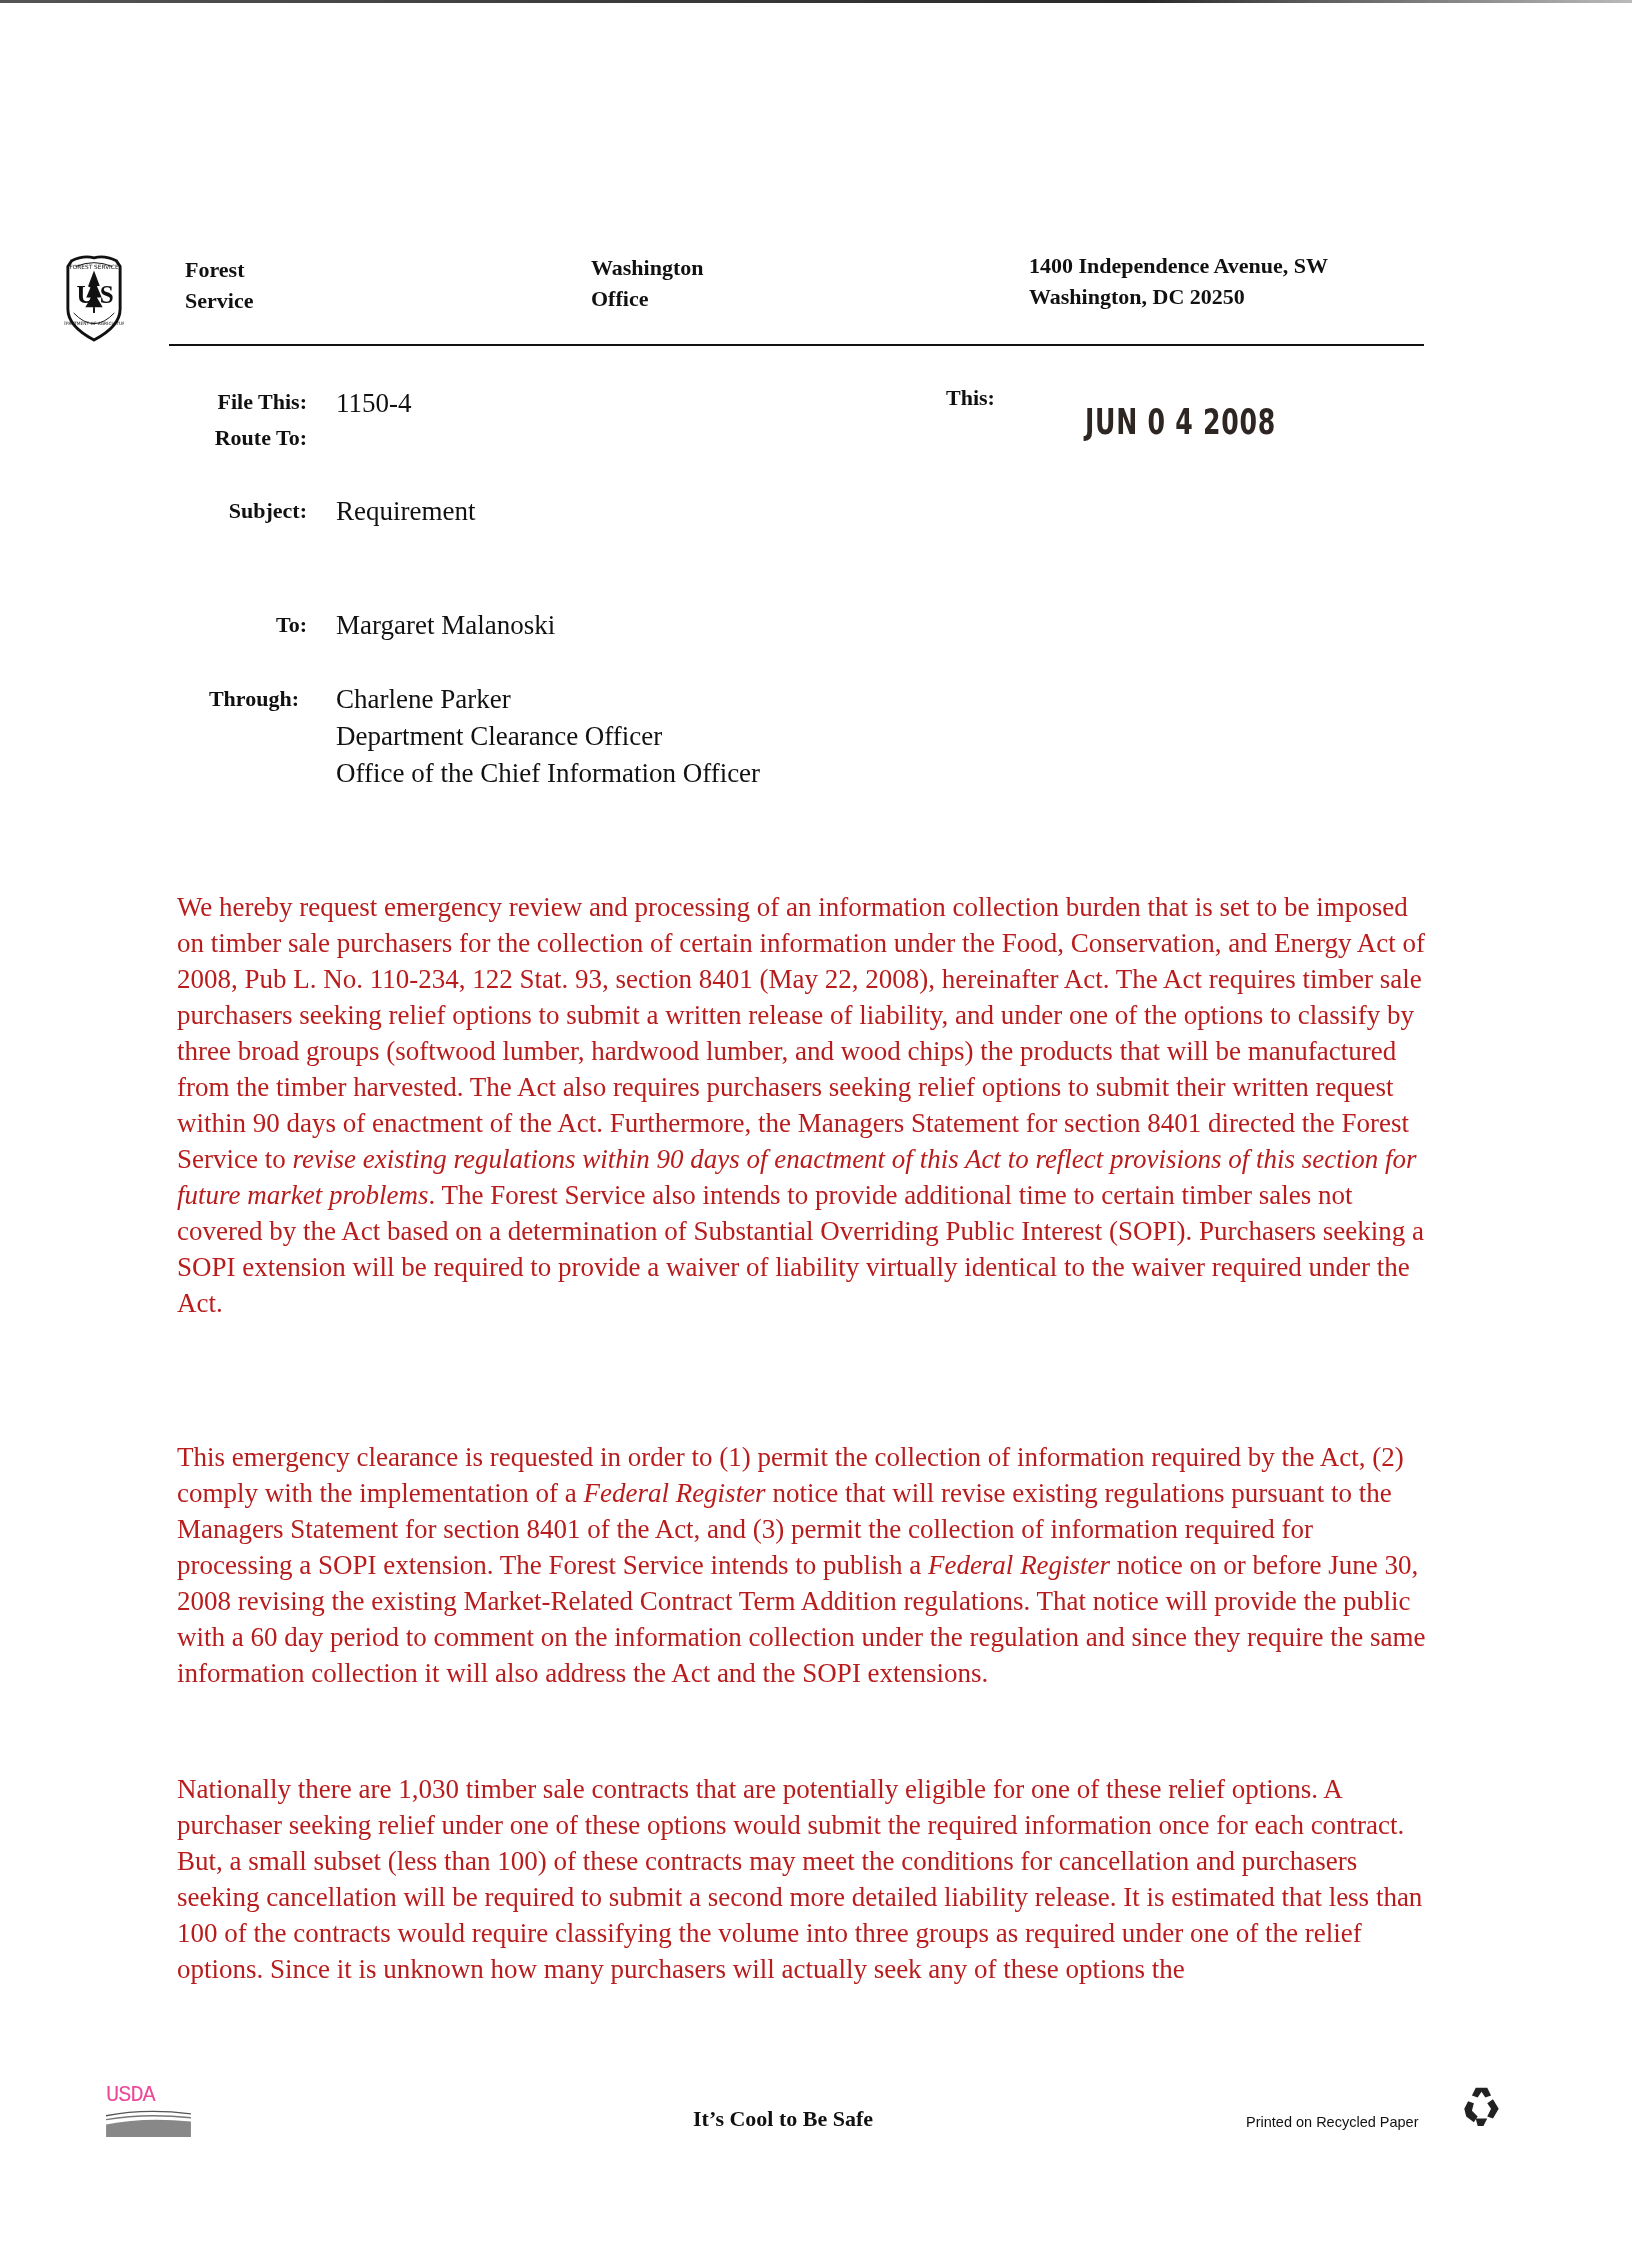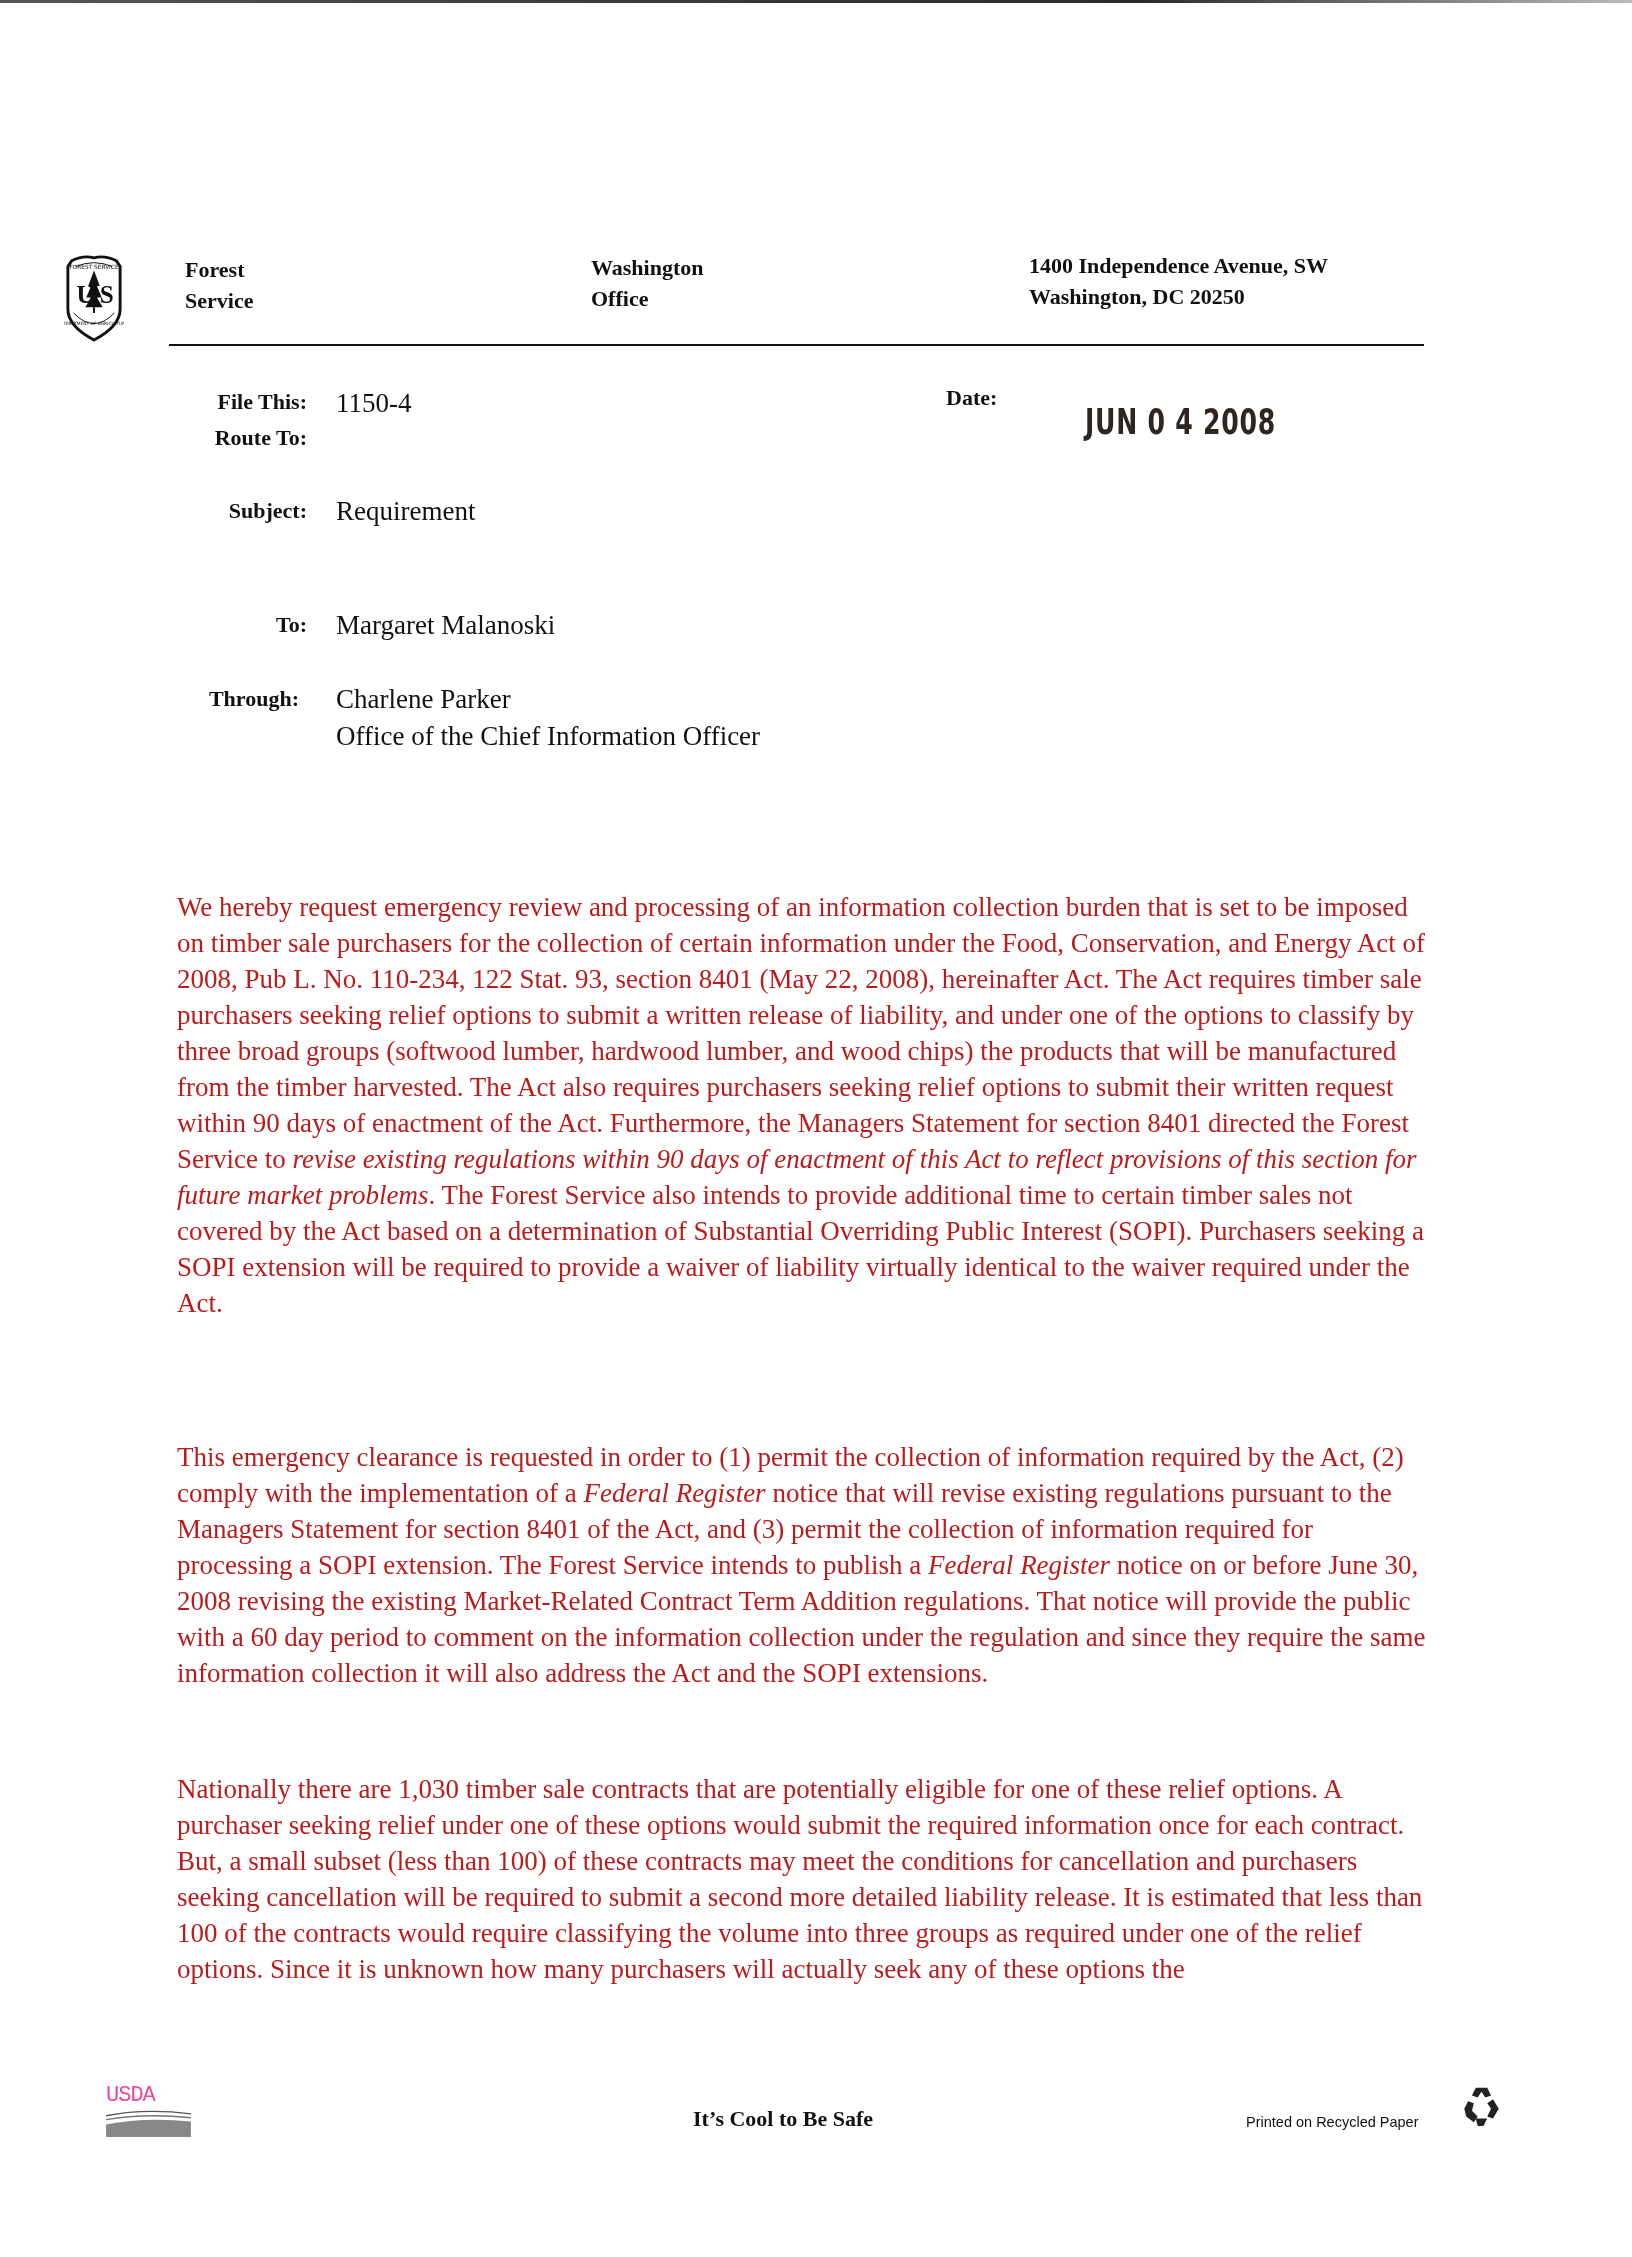--- a/index.html
+++ b/index.html
@@ -65,34 +65,35 @@
 </div>
 
 <div class="hdr-rule"></div>
 
 <div class="abs lbl" style="left:154px; width:153px; top:389px;">File This:</div>
 <div class="abs val" style="left:336px; top:385px;">1150-4</div>
 
 <div class="abs lbl" style="left:154px; width:153px; top:425px;">Route To:</div>
 <div class="abs val" style="left:336px; top:421px;"></div>
 
-<div class="abs lbl" style="left:946px; width:77px; top:385px; text-align:left;">Date:</div>
+<div class="abs lbl" style="left:946px; width:77px; top:385px; text-align:left;">This:</div>
 <div class="abs stamp" style="left:1085px; top:402px;">JUN 0 4 2008</div>
 
 <div class="abs lbl" style="left:154px; width:153px; top:498px;">Subject:</div>
 <div class="abs val" style="left:336px; top:493px;">
   <div>Requirement</div>
 </div>
 
 <div class="abs lbl" style="left:154px; width:153px; top:612px;">To:</div>
 <div class="abs val" style="left:336px; top:607px;">Margaret Malanoski</div>
 
 <div class="abs lbl" style="left:154px; width:145px; top:686px;">Through:</div>
 <div class="abs val" style="left:336px; top:681px;">
   <div>Charlene Parker</div>
+  <div>Department Clearance Officer</div>
   <div>Office of the Chief Information Officer</div>
 </div>
 
 <div class="body-text" style="top:889px;">
   <p><span>We hereby request emergency review and processing of an information collection burden that is set to be imposed on timber sale purchasers for the collection of certain information under the Food, Conservation, and Energy Act of 2008, Pub L. No. 110-234, 122 Stat. 93, section 8401 (May 22, 2008), hereinafter Act.  The Act requires timber sale purchasers seeking relief options to submit a written release of liability, and under one of the options to classify by three broad groups (softwood lumber, hardwood lumber, and wood chips) the products that will be manufactured from the timber harvested.  The Act also requires purchasers seeking relief options to submit their written request within 90 days of enactment of the Act.  Furthermore, the Managers Statement for section 8401 directed the Forest Service to </span><i>revise existing regulations within 90 days of enactment of this Act to reflect provisions of this section for future market problems</i><span>.  The Forest Service also intends to provide additional time to certain timber sales not covered by the Act based on a determination of Substantial Overriding Public Interest (SOPI).  Purchasers seeking a SOPI extension will be required to provide a waiver of liability virtually identical to the waiver required under the Act.</span></p>
 </div>
 
 <div class="body-text" style="top:1439px;">
   <p><span>This emergency clearance is requested in order to (1) permit the collection of information required by the Act, (2) comply with the implementation of a </span><i>Federal Register</i><span> notice that will revise existing regulations pursuant to the Managers Statement for section 8401 of the Act, and (3) permit the collection of information required for processing a SOPI extension.  The Forest Service intends to publish a </span><i>Federal Register</i><span> notice on or before June 30, 2008 revising the existing Market-Related Contract Term Addition regulations.  That notice will provide the public with a 60 day period to comment on the information collection under the regulation and since they require the same information collection it will also address the Act and the SOPI extensions.</span></p>
 </div>

